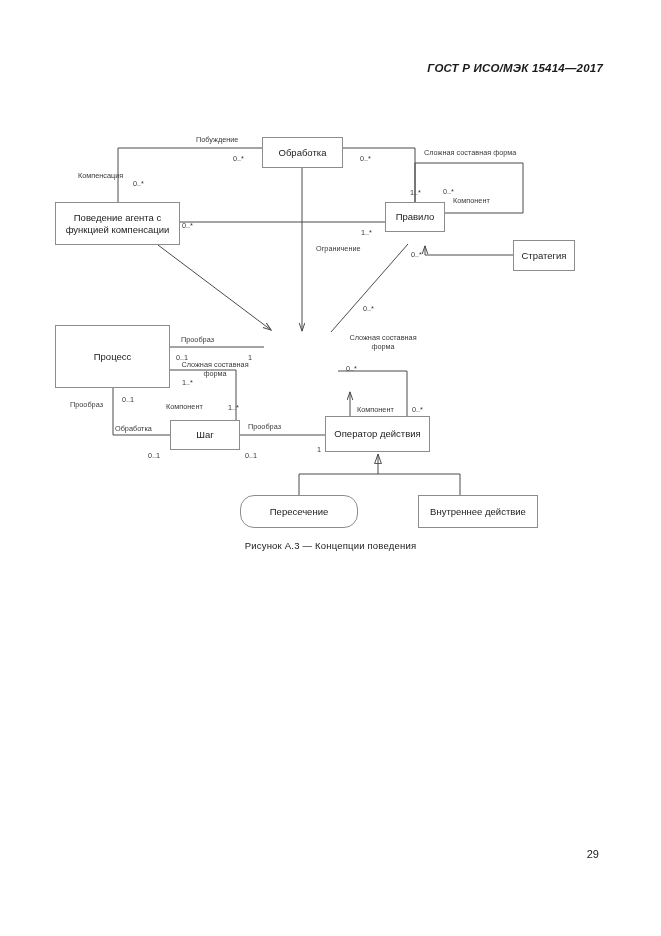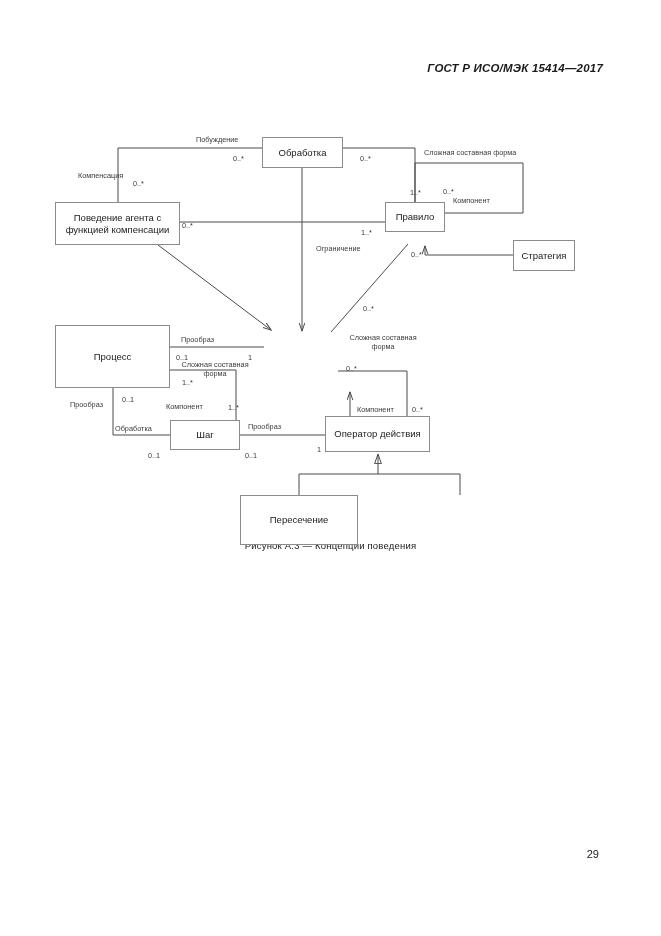--- a/index.html
+++ b/index.html
@@ -166,24 +166,27 @@
     </div>
 
     <div class="node" style="left:170px; top:420px; width:70px; height:30px;">
       <span>Шаг</span>
     </div>
 
     <div class="node" style="left:325px; top:416px; width:105px; height:36px;">
       <span>Оператор действия</span>
     </div>
 
-    <div class="node" style="left:240px; top:495px; width:118px; height:50px;">
+    <div class="node" style="left:240px; top:495px; width:118px; height:33px;border-radius:14px;">
       <span>Пересечение</span>
     </div>
 
+    <div class="node" style="left:418px; top:495px; width:120px; height:33px;">
+      <span>Внутреннее действие</span>
+    </div>
 
     <div class="edge-label" style="left:196px; top:136px;">Побуждение</div>
     <div class="edge-label" style="left:233px; top:155px;">0..*</div>
     <div class="edge-label" style="left:55px; top:172px;padding-left:23px;">Компенсация</div>
     <div class="edge-label" style="left:133px; top:180px;">0..*</div>
     <div class="edge-label" style="left:360px; top:155px;">0..*</div>
     <div class="edge-label" style="left:424px; top:149px;">Сложная составная форма</div>
     <div class="edge-label" style="left:410px; top:189px;">1..*</div>
     <div class="edge-label" style="left:443px; top:188px;">0..*</div>
     <div class="edge-label" style="left:453px; top:197px;">Компонент</div>

